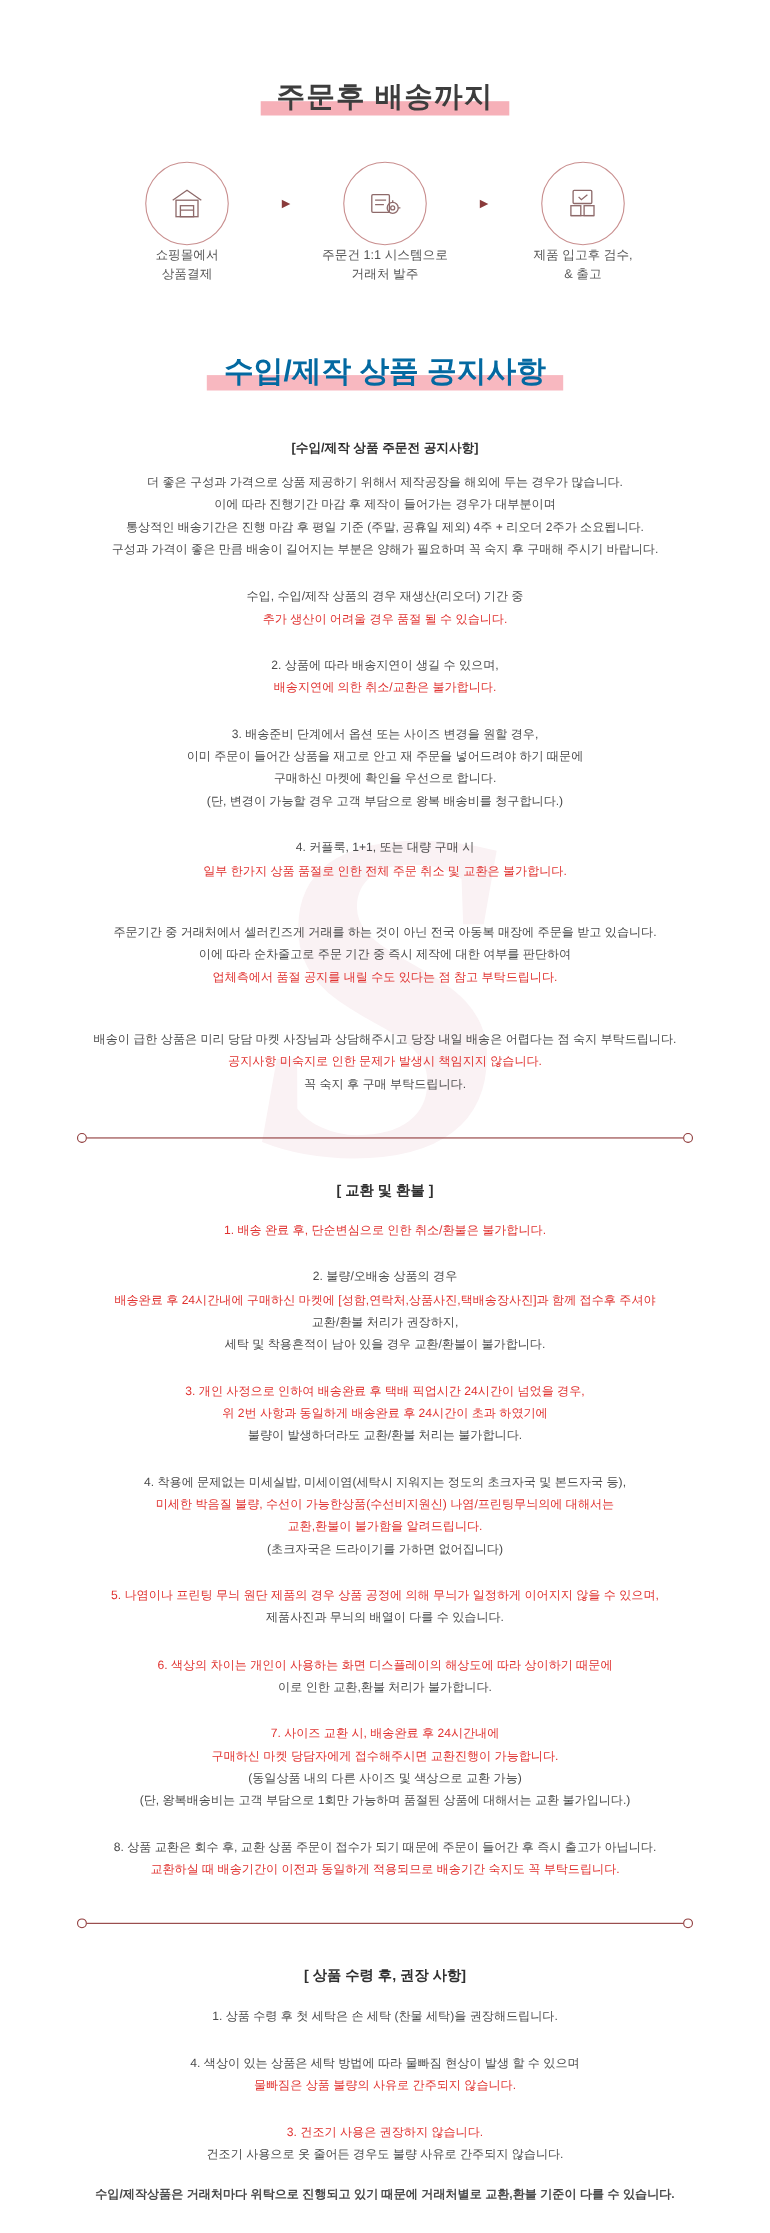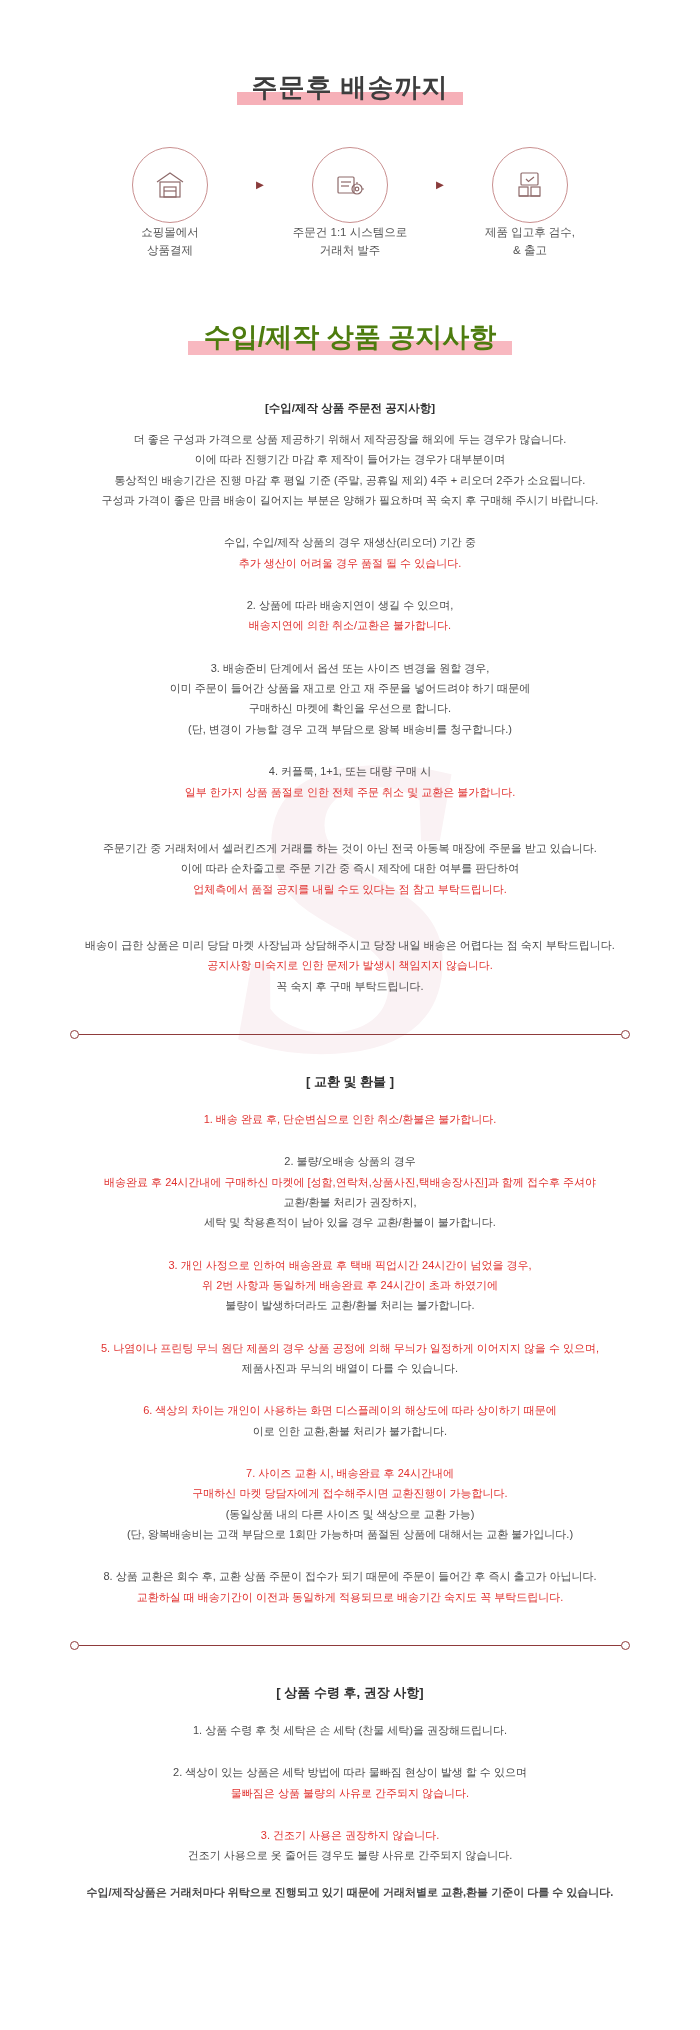--- a/index.html
+++ b/index.html
@@ -95,21 +95,21 @@
   
   .sec-title-wrap{
     text-align:center;
     margin-top:56px;
   }
   .sec-title{
     display:inline-block;
     position:relative;
     font-size:27px;
     font-weight:bold;
-    color:#4d7c0f;
+    color:#0369a1;
     padding:3px 16px;
   }
   .sec-title .hl{
     position:absolute;left:0;right:0;bottom:3px;height:14px;
     background:#f8b8c0;z-index:-1;
   }
 
   
   .block{
     text-align:center;
@@ -288,20 +288,26 @@
       <div>교환/환불 처리가 권장하지,</div>
       <div>세탁 및 착용흔적이 남아 있을 경우 교환/환불이 불가합니다.</div>
     </div>
 
     <div class="block gap">
       <div class="red">3. 개인 사정으로 인하여 배송완료 후 택배 픽업시간 24시간이 넘었을 경우,</div>
       <div class="red">위 2번 사항과 동일하게 배송완료 후 24시간이 초과 하였기에</div>
       <div>불량이 발생하더라도 교환/환불 처리는 불가합니다.</div>
     </div>
 
+    <div class="block gap">
+      <div>4. 착용에 문제없는 미세실밥, 미세이염(세탁시 지워지는 정도의 초크자국 및 본드자국 등),</div>
+      <div class="red">미세한 박음질 불량, 수선이 가능한상품(수선비지원신) 나염/프린팅무늬의에 대해서는</div>
+      <div class="red">교환,환불이 불가함을 알려드립니다.</div>
+      <div>(초크자국은 드라이기를 가하면 없어집니다)</div>
+    </div>
 
     <div class="block gap">
       <div class="red">5. 나염이나 프린팅 무늬 원단 제품의 경우 상품 공정에 의해 무늬가 일정하게 이어지지 않을 수 있으며,</div>
       <div>제품사진과 무늬의 배열이 다를 수 있습니다.</div>
     </div>
 
     <div class="block gap">
       <div class="red">6. 색상의 차이는 개인이 사용하는 화면 디스플레이의 해상도에 따라 상이하기 때문에</div>
       <div>이로 인한 교환,환불 처리가 불가합니다.</div>
     </div>
@@ -324,21 +330,21 @@
       <span class="dot"></span>
     </div>
 
     <div class="sub-head">[ 상품 수령 후, 권장 사항]</div>
 
     <div class="block">
       <div>1. 상품 수령 후 첫 세탁은 손 세탁 (찬물 세탁)을 권장해드립니다.</div>
     </div>
 
     <div class="block gap">
-      <div>2. 색상이 있는 상품은 세탁 방법에 따라 물빠짐 현상이 발생 할 수 있으며</div>
+      <div>4. 색상이 있는 상품은 세탁 방법에 따라 물빠짐 현상이 발생 할 수 있으며</div>
       <div class="red">물빠짐은 상품 불량의 사유로 간주되지 않습니다.</div>
     </div>
 
     <div class="block gap">
       <div class="red">3. 건조기 사용은 권장하지 않습니다.</div>
       <div>건조기 사용으로 옷 줄어든 경우도 불량 사유로 간주되지 않습니다.</div>
     </div>
 
     <div class="block" style="margin-top:16px;font-weight:bold;">수입/제작상품은 거래처마다 위탁으로 진행되고 있기 때문에 거래처별로 교환,환불 기준이 다를 수 있습니다.</div>
 

